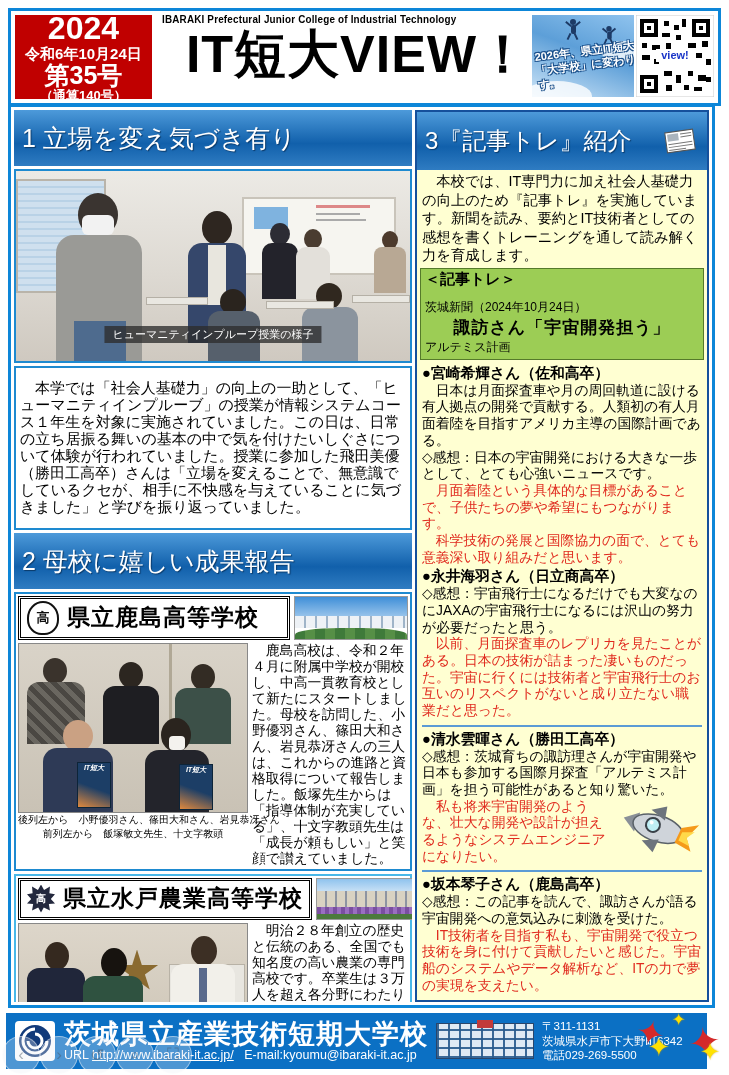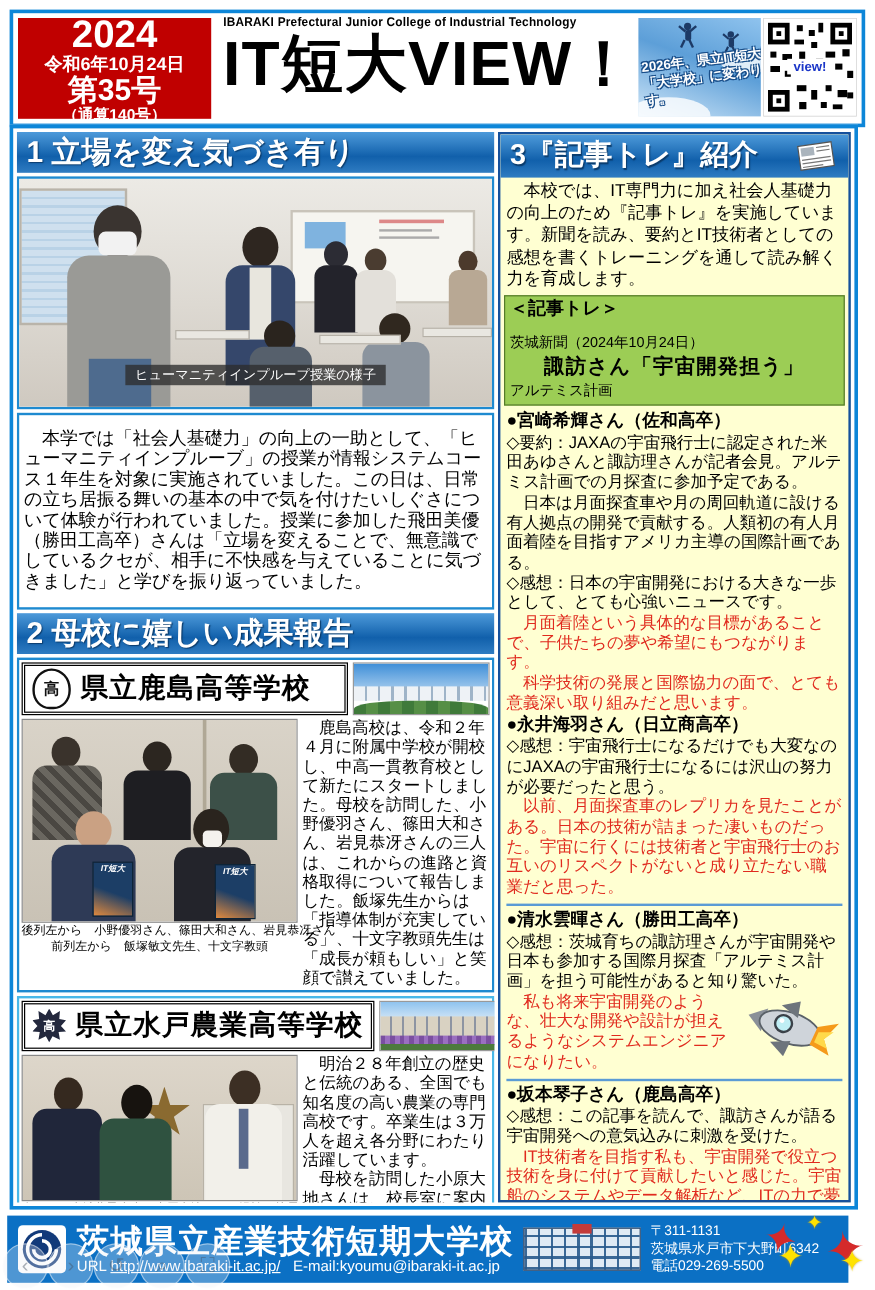--- a/index.html
+++ b/index.html
@@ -7,41 +7,41 @@
        font-family:"Liberation Sans","DejaVu Sans",sans-serif;overflow:hidden;color:#000;}
   .abs{position:absolute;}
 
   
   #header{position:absolute;left:8px;top:8px;width:707px;height:92px;border:3px solid #0d86d8;display:flex;background:#fff;}
   #issuebox{width:268px;margin:4px;background:#c00000;color:#fff;text-align:center;font-weight:bold;
             display:flex;flex-direction:column;justify-content:center;line-height:1.08;}
   #issuebox .y{font-size:32px;}  #issuebox .d{font-size:15px;} #issuebox .n{font-size:25px;} #issuebox .t{font-size:13px;}
   #titleblk{flex:1;position:relative;padding:2px 0 0 6px;overflow:visible;}
   #eng{font-size:10.5px;font-weight:bold;letter-spacing:.2px;white-space:nowrap;transform:scaleX(.94);transform-origin:left;}
-  #bigtitle{font-size:52px;font-weight:bold;letter-spacing:1px;line-height:1;margin-top:3px;white-space:nowrap;}
+  #bigtitle{font-size:52px;font-weight:bold;letter-spacing:1px;line-height:1;margin-top:3px;white-space:nowrap;margin-left:24px;}
   .sparkle{position:absolute;color:#f5c518;text-shadow:0 0 2px #c98a00;font-weight:bold;}
   #skybanner{width:102px;height:82px;margin:4px 2px;position:relative;overflow:hidden;flex:none;
              background:linear-gradient(200deg,#8fc3ee 0%,#5d9fd8 45%,#cfe6f8 100%);}
   #skybanner .cloud{position:absolute;background:rgba(255,255,255,.8);border-radius:50%;}
   #skybanner .txt{position:absolute;left:2px;top:36px;width:120px;transform:rotate(-7deg);transform-origin:left top;
       color:#fff;font-weight:bold;font-size:11px;line-height:1.25;text-shadow:1px 1px 0 #1a4f8a,-1px -1px 0 #1a4f8a,1px -1px 0 #1a4f8a,-1px 1px 0 #1a4f8a;}
   .jumper{position:absolute;width:14px;height:20px;}
   .jumper i{position:absolute;background:#1d3a66;}
   .jumper .hd{width:6px;height:6px;border-radius:50%;left:4px;top:0;}
   .jumper .bd{width:5px;height:9px;left:4.5px;top:6px;border-radius:2px;}
   .jumper .a1{width:7px;height:2px;left:-1px;top:4px;transform:rotate(40deg);}
   .jumper .a2{width:7px;height:2px;left:8px;top:4px;transform:rotate(-40deg);}
   .jumper .l1{width:2px;height:7px;left:2px;top:14px;transform:rotate(25deg);}
   .jumper .l2{width:2px;height:7px;left:9px;top:14px;transform:rotate(-25deg);}
   #qr{width:78px;height:82px;margin:4px 4px 4px 0;flex:none;}
 
   
   #main{position:absolute;left:8px;top:104px;width:707px;height:904px;border:3px solid #0d86d8;display:flex;background:#fff;padding:3px;box-sizing:border-box;}
-  .secbar{background:linear-gradient(180deg,#4d9ada 0%,#1160ab 60%,#2f7cc2 100%);color:#fff;font-weight:bold;
-          padding:1px 8px;white-space:nowrap;text-shadow:1px 1px 1px #0a3a6a;}
+  .secbar{background:linear-gradient(180deg,#4d9ada 0%,#1160ab 60%,#2f7cc2 100%);color:#fff;font-weight:normal;
+          padding:12px 8px;white-space:nowrap;text-shadow:1px 1px 1px #0a3a6a;}
   
   #leftcol{width:398px;display:flex;flex-direction:column;gap:3px;overflow:hidden;}
   #leftcol .secbar{font-size:25px;height:32px;line-height:32px;flex:none;}
   .bluebox{border:2px solid #1e8ad0;background:#fff;}
   #photo1{height:190px;position:relative;overflow:hidden;flex:none;}
   .caption-overlay{position:absolute;left:50%;transform:translateX(-50%);bottom:18px;background:rgba(45,45,45,.78);
                    color:#fff;font-size:11px;padding:1px 8px;white-space:nowrap;}
   #sec1text{padding:12px 4px;font-size:15px;line-height:1.13;flex:none;}
   .schoolblk{padding:2px;flex:none;}
   .labelrow{display:flex;gap:4px;}
@@ -320,21 +320,20 @@
         <span class="tag">＜記事トレ＞</span>
         <span class="src">茨城新聞（2024年10月24日）</span>
       </div>
       <div class="hl">諏訪さん「宇宙開発担う」</div>
       <div class="sub">アルテミス計画</div>
     </div>
 
     <div id="entries">
       <div class="entry">
         <h4>●宮崎希輝さん（佐和高卒）</h4>
-        <div class="para">◇要約：JAXAの宇宙飛行士に認定された米田あゆさんと諏訪理さんが記者会見。アルテミス計画での月探査に参加予定である。</div>
         <div class="para">　日本は月面探査車や月の周回軌道に設ける有人拠点の開発で貢献する。人類初の有人月面着陸を目指すアメリカ主導の国際計画である。</div>
         <div class="para">◇感想：日本の宇宙開発における大きな一歩として、とても心強いニュースです。</div>
         <div class="para red">　月面着陸という具体的な目標があることで、子供たちの夢や希望にもつながります。</div>
         <div class="para red">　科学技術の発展と国際協力の面で、とても意義深い取り組みだと思います。</div>
       </div>
       <div class="entry">
         <h4>●永井海羽さん（日立商高卒）</h4>
         <div class="para">◇感想：宇宙飛行士になるだけでも大変なのにJAXAの宇宙飛行士になるには沢山の努力が必要だったと思う。</div>
         <div class="para red">　以前、月面探査車のレプリカを見たことがある。日本の技術が詰まった凄いものだった。宇宙に行くには技術者と宇宙飛行士のお互いのリスペクトがないと成り立たない職業だと思った。</div>
       </div>

